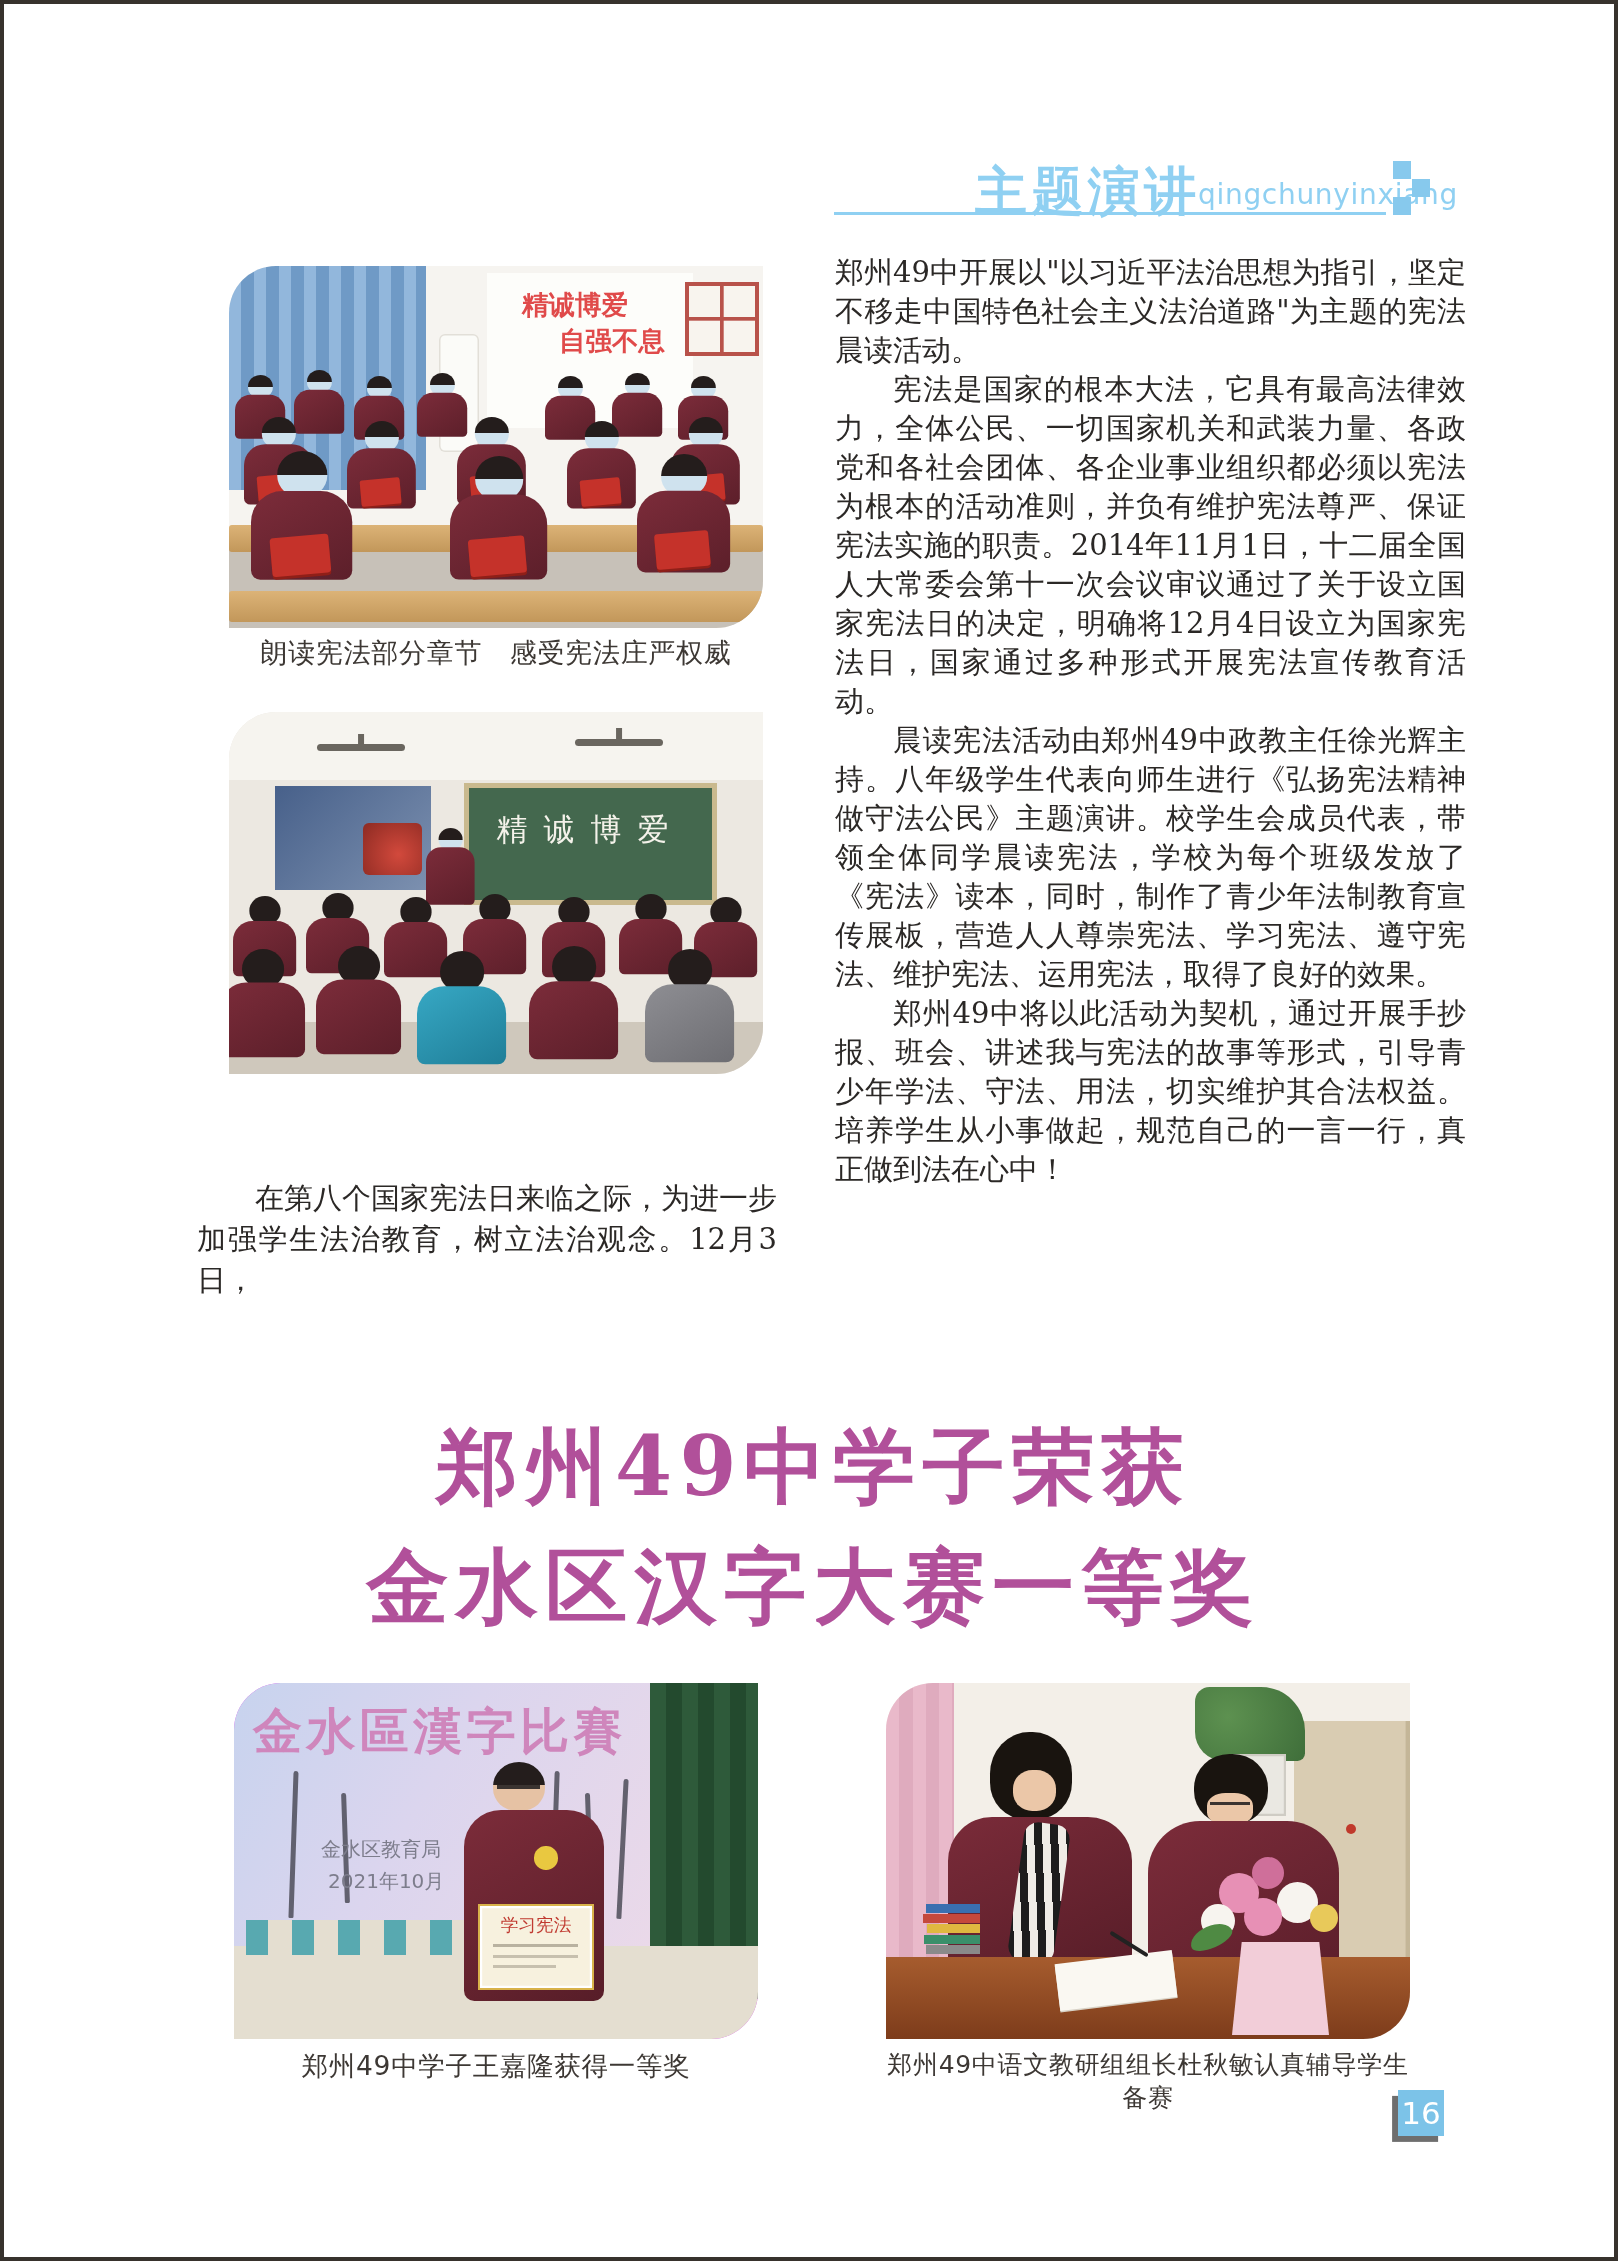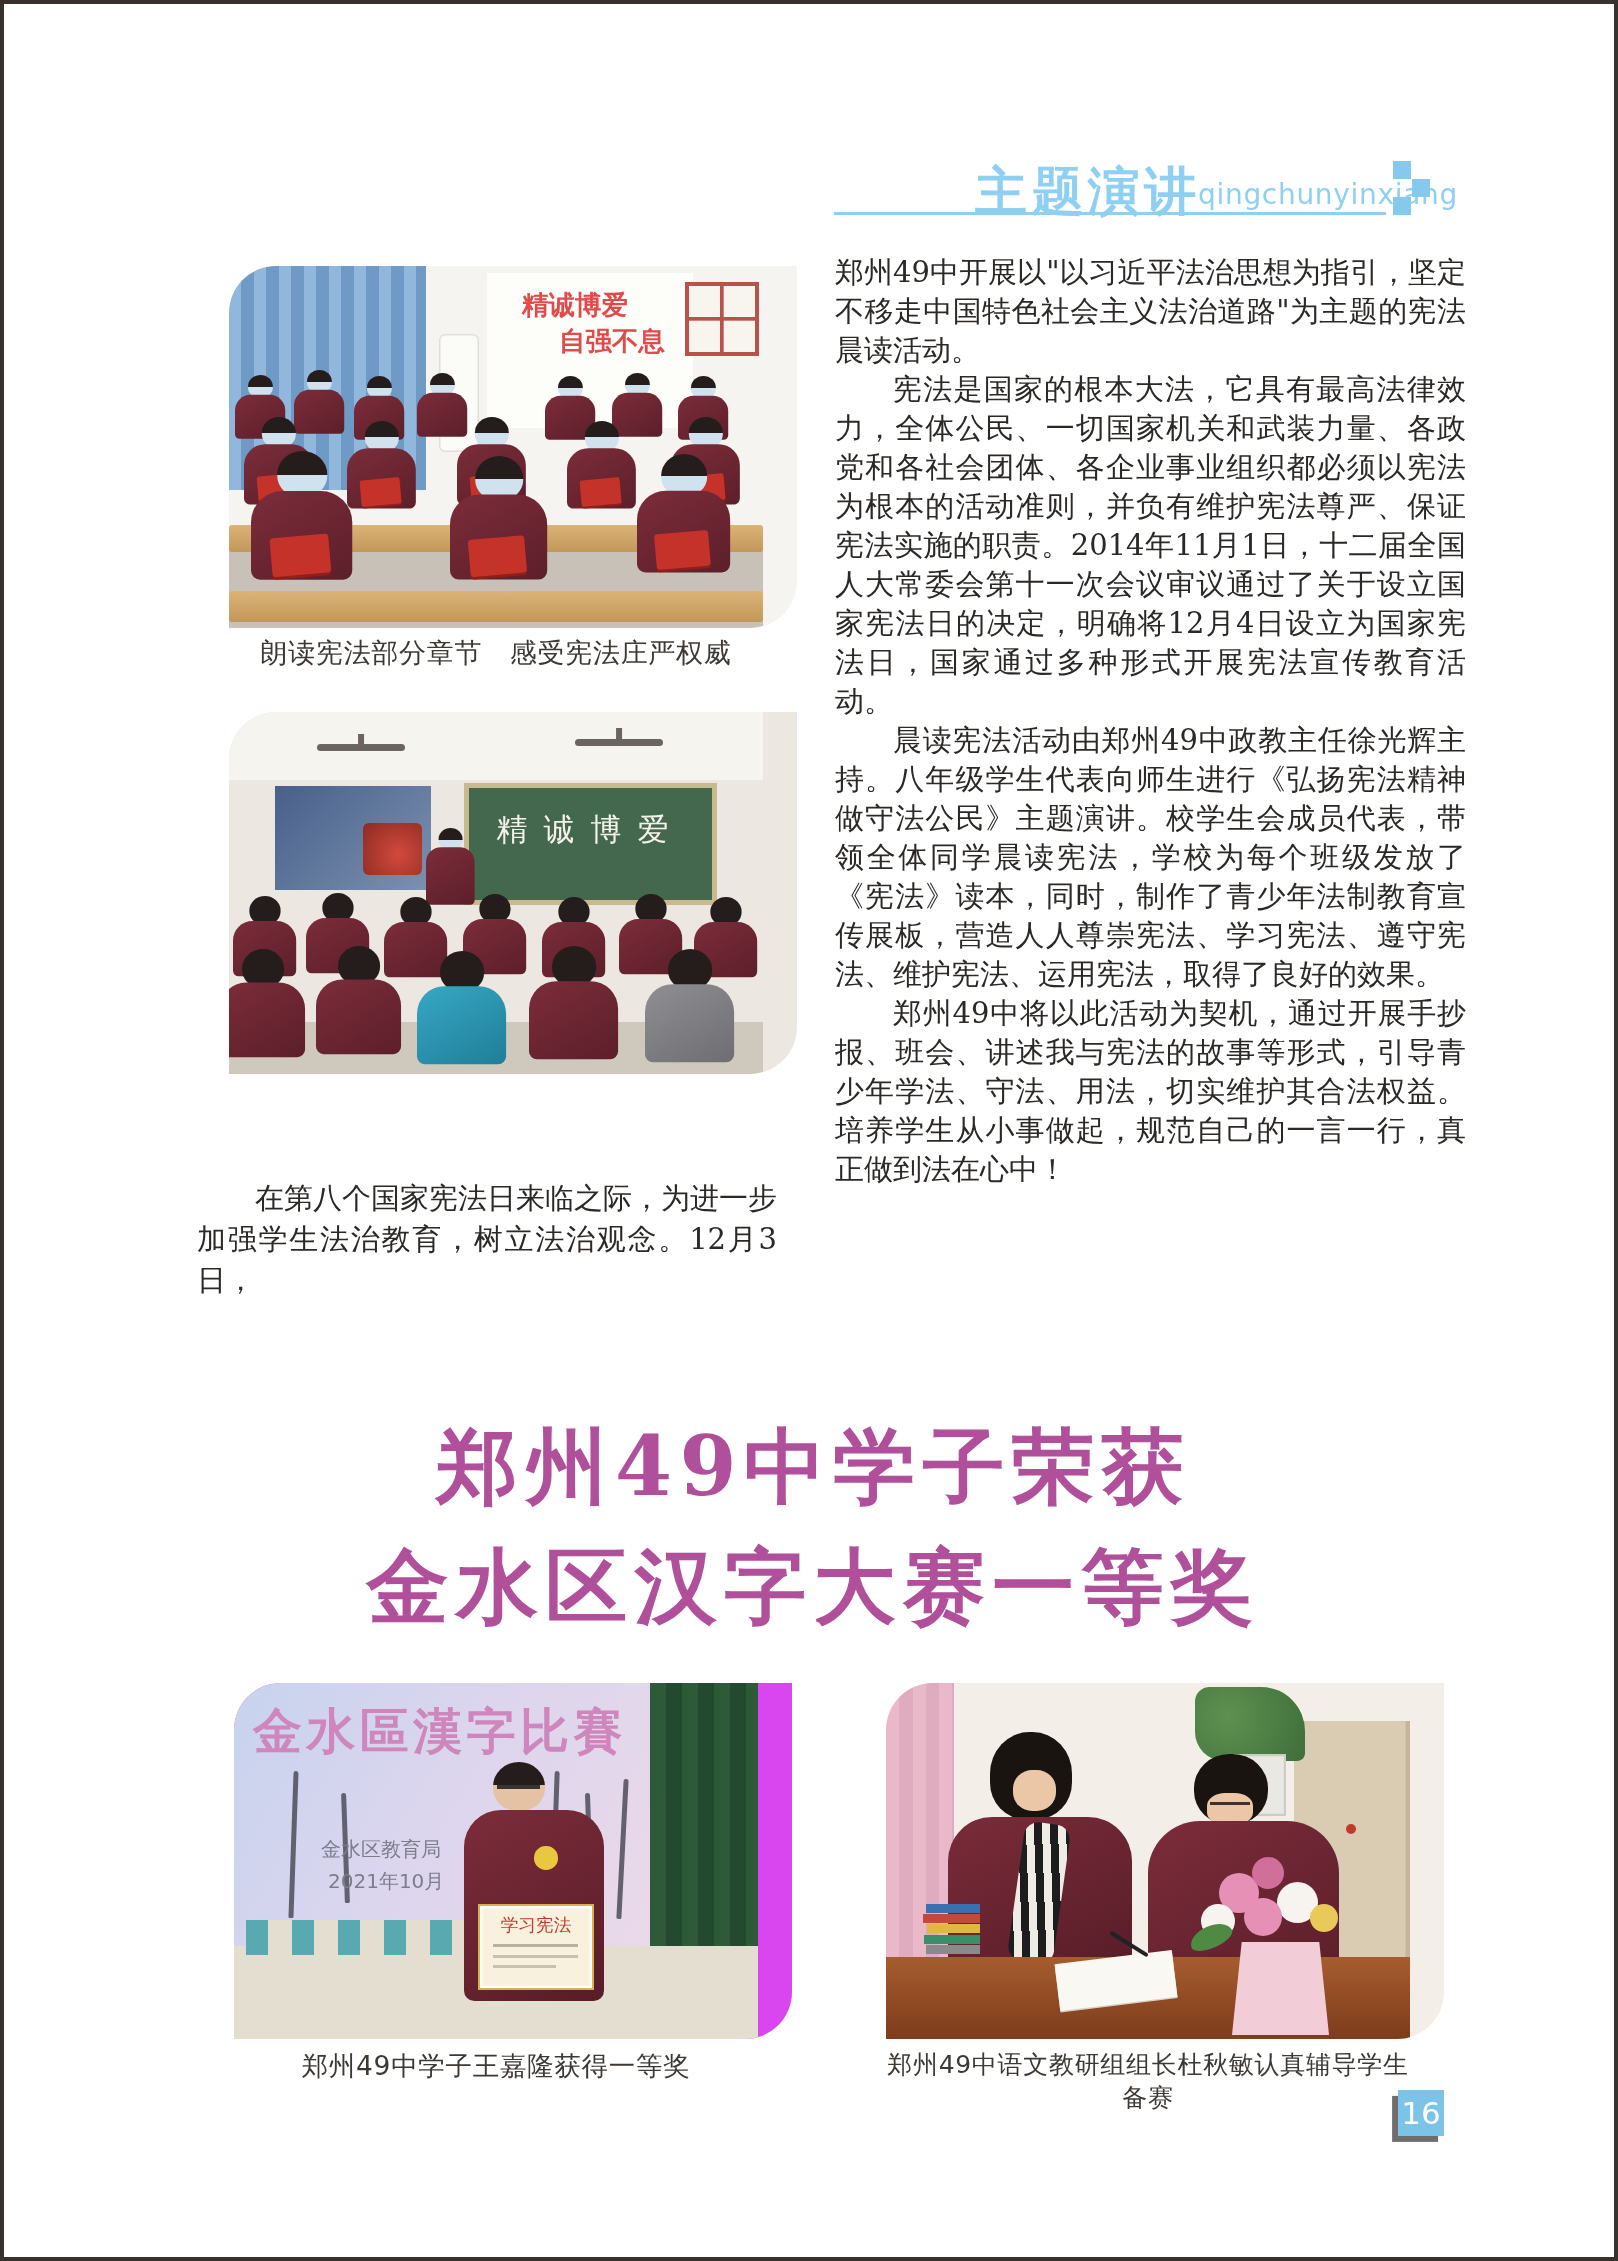--- a/index.html
+++ b/index.html
@@ -27,21 +27,21 @@
   
   .cap{position:absolute;color:#3d3834;font-size:27px;letter-spacing:0.7px;
        text-align:center;font-family:"DejaVu Sans","Liberation Sans",sans-serif;}
 
   
   .btitle{position:absolute;left:147px;width:1325px;text-align:center;color:#b1509a;
           font-family:"DejaVu Serif","Liberation Serif",serif;font-weight:bold;
           font-size:82px;letter-spacing:7.4px;}
 
   
-  .photo{position:absolute;overflow:hidden;border-radius:47px 0 47px 0;background:#e9e6e0;padding-left:34px;}
+  .photo{position:absolute;overflow:hidden;border-radius:47px 0 47px 0;background:#e9e6e0;}
   .abs{position:absolute;}
 
   
   .stu{position:absolute;width:81px;height:103px;transform-origin:top left;}
   .stu .hd{position:absolute;left:20.6px;top:0;width:40px;height:37px;
            border-radius:50% 50% 46% 46%;background:#241d1c;}
   .stu.mask .hd{background:linear-gradient(#241d1c 52%,#cfe2ee 52%);}
   .stu .bd{position:absolute;left:0;top:32px;width:81px;height:71px;
            border-radius:25px 25px 7.4px 7.4px;background:linear-gradient(150deg,#7c2c3a,#5c1f2a);}
   .stu.teal .bd{background:linear-gradient(150deg,#37a8c4,#1f7e98);}

